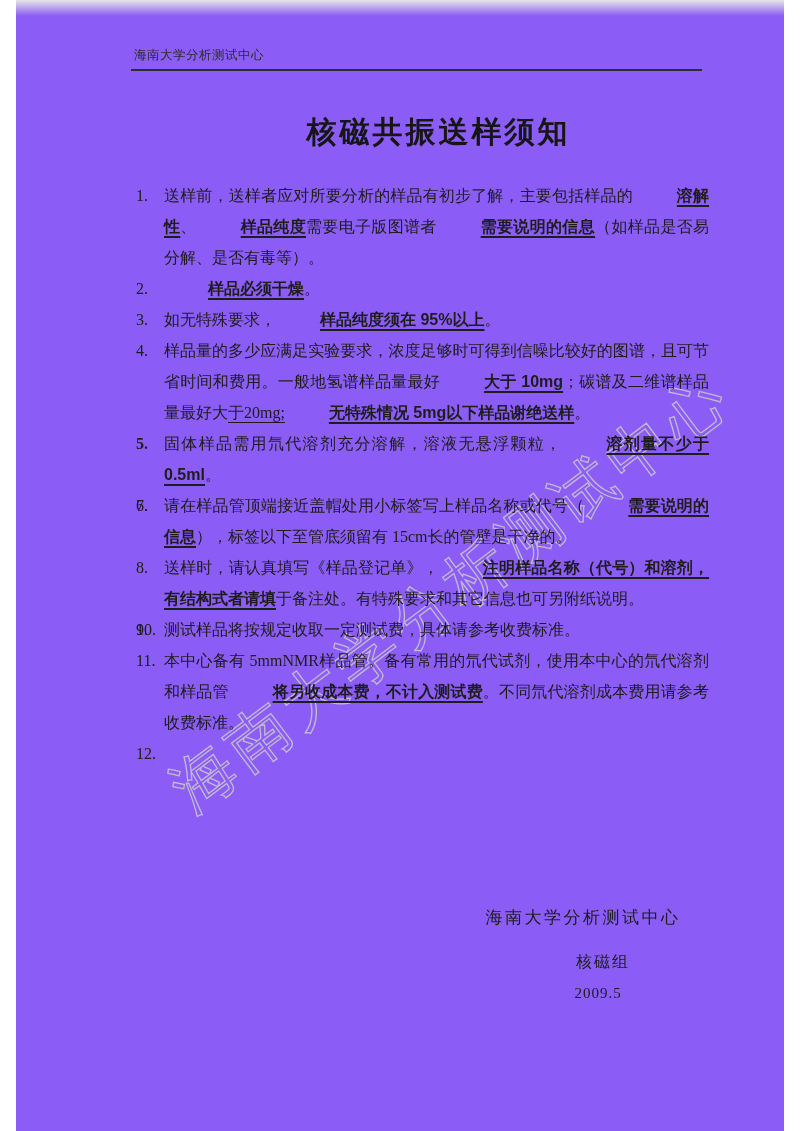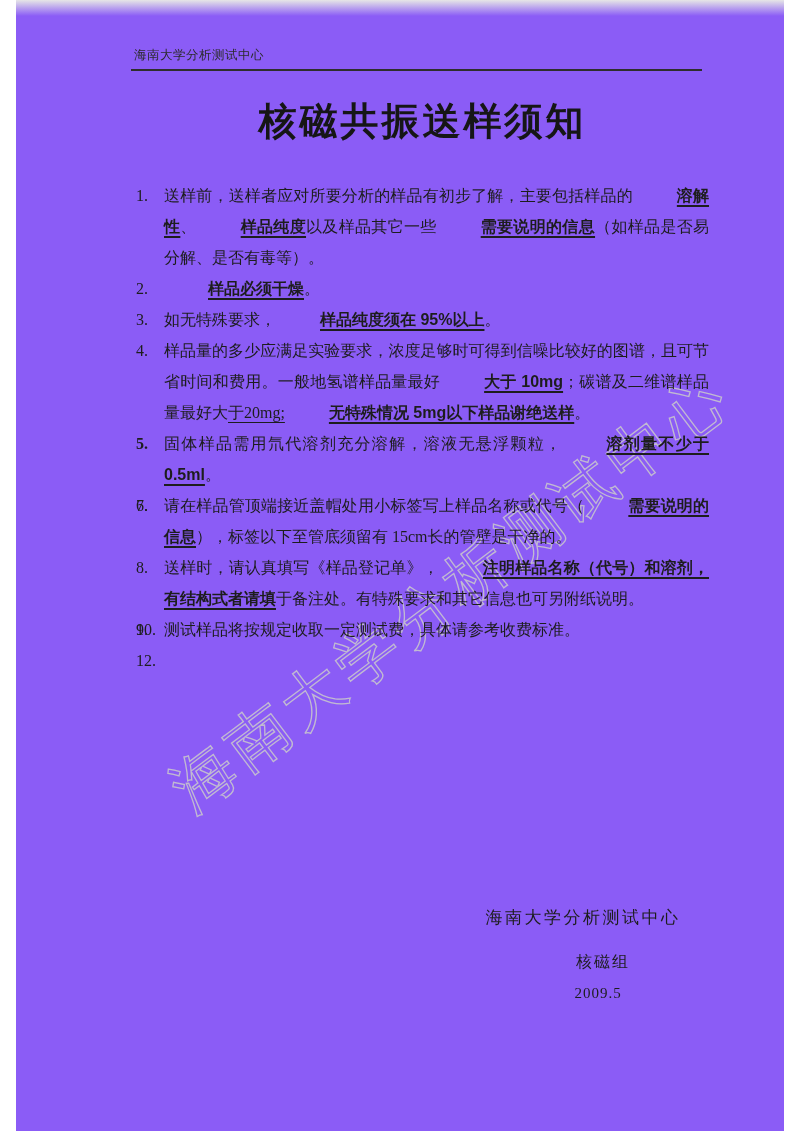--- a/index.html
+++ b/index.html
@@ -130,35 +130,36 @@
 </style>
 </head>
 <body>
 
 <div class="page">
   <div class="scan-edge"></div>
 
   <div class="running-head">海南大学分析测试中心</div>
   <div class="head-rule"></div>
 
-  <h1 class="doc-title" style="margin:0; font-size:38px;">核磁共振送样须知</h1>
+  <h1 class="doc-title" style="margin:16px; font-size:30px;">核磁共振送样须知</h1>
 
   <div class="watermark">海南大学分析测试中心</div>
 
   <div class="notice-list">
-      <div class="item"><span class="num">1.</span><span><span>送样前，送样者应对所要分析的样品有初步了解，主要包括样品的</span><span class="bu">溶解性</span><span>、</span><span class="bu">样品纯度</span><span>以及样品其它一些</span><span class="bu">需要说明的信息</span><span>（如样品是否易分解、是否有毒等）。</span></span></div>
+      <div class="item"><span class="num">1.</span><span><span>送样前，送样者应对所要分析的样品有初步了解，主要包括样品的</span><span class="bu">溶解性</span><span>、</span><span class="bu">样品纯度</span><span>需要电子版图谱者</span><span class="bu">需要说明的信息</span><span>（如样品是否易分解、是否有毒等）。</span></span></div>
       <div class="item"><span class="num">2.</span><span><span class="bu">样品必须干燥</span><span>。</span></span></div>
       <div class="item"><span class="num">3.</span><span><span>如无特殊要求，</span><span class="bu">样品纯度须在 95%以上</span><span>。</span></span></div>
       <div class="item"><span class="num">4.</span><span><span>样品量的多少应满足实验要求，浓度足够时可得到信噪比较好的图谱，且可节省时间和费用。一般地氢谱样品量最好</span><span class="bu">大于 10mg</span><span>；碳谱及二维谱样品量最好大</span><span class="u">于20mg;</span><span class="bu">无特殊情况 5mg以下样品谢绝送样</span><span>。</span></span></div>
       <div class="item"><span class="num b">5.</span><span><span>固体样品需用氘代溶剂充分溶解，溶液无悬浮颗粒，</span><span class="bu">溶剂量不少于 0.5ml</span><span>。</span></span></div>
       <div class="item"><span class="num">6.</span></div>
       <div class="item"><span class="num">7.</span><span><span>请在样品管顶端接近盖帽处用小标签写上样品名称或代号（</span><span class="bu">需要说明的信息</span><span>），标签以下至管底须留有 15cm长的管壁是干净的。</span></span></div>
       <div class="item"><span class="num">8.</span><span><span>送样时，请认真填写《样品登记单》，</span><span class="bu">注明样品名称（代号）和溶剂，有结构式者请填</span><span>于备注处。有特殊要求和其它信息也可另附纸说明。</span></span></div>
       <div class="item"><span class="num">9.</span></div>
       <div class="item"><span class="num">10.</span><span><span>测试样品将按规定收取一定测试费，具体请参考收费标准。</span></span></div>
+      <div class="item"><span class="num">11.</span><span><span>本中心备有 5mmNMR样品管。备有常用的氘代试剂，使用本中心的氘代溶剂和样品管</span><span class="bu">将另收成本费，不计入测试费</span><span>。不同氘代溶剂成本费用请参考收费标准。</span></span></div>
       <div class="item"><span class="num">12.</span></div>
     </div>
 
   <div class="footer">
     <div class="f-line f-org">海南大学分析测试中心</div>
     <div class="f-line f-group">核磁组</div>
     <div class="f-line f-date">2009.5</div>
   </div>
 </div>
 

